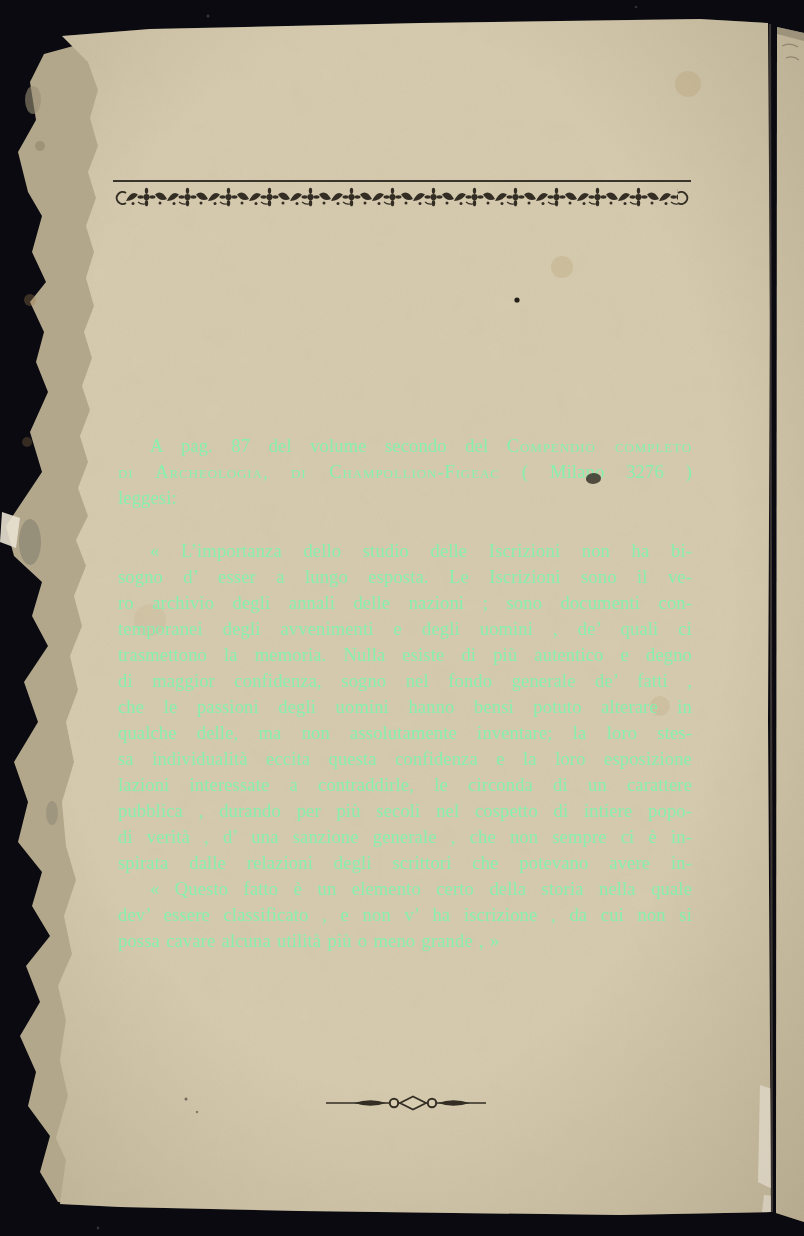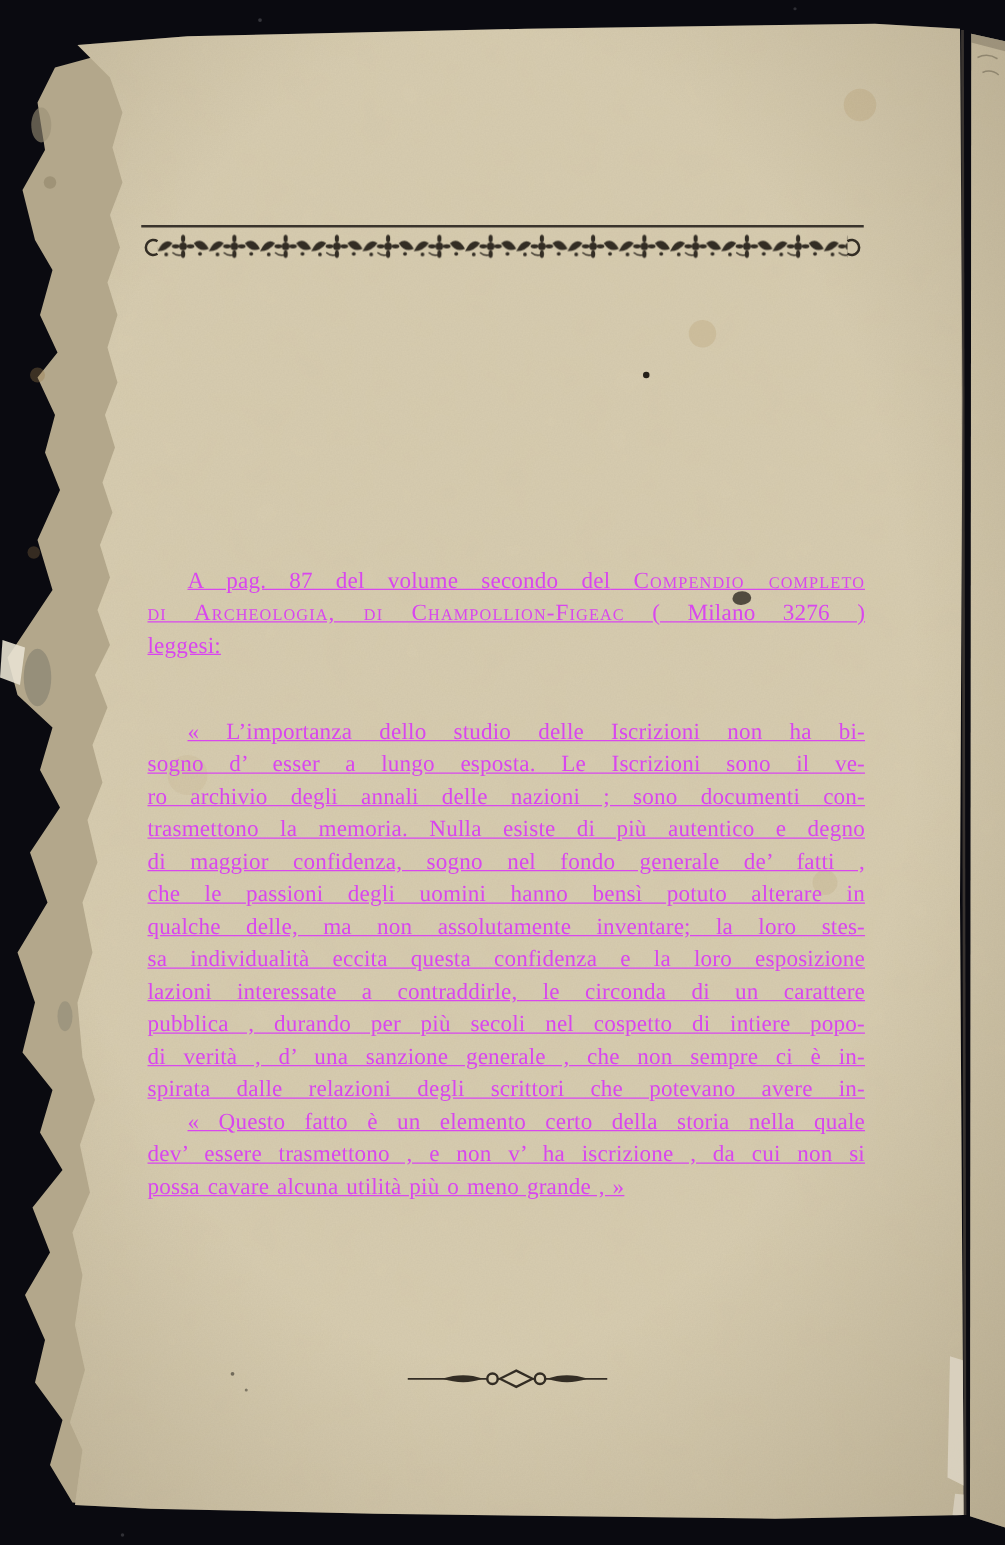--- a/index.html
+++ b/index.html
@@ -1,24 +1,24 @@
 <!DOCTYPE html>
 <html><head>
 <meta charset="utf-8">
 <style>
   html,body{margin:0;padding:0;background:#0a0a10;}
   .scene{position:relative;width:804px;height:1236px;background:#0a0a10;overflow:hidden;
          font-family:"Liberation Serif","DejaVu Serif",serif;}
   .bg{position:absolute;left:0;top:0;z-index:0;}
   .ornament{position:absolute;left:113px;top:180px;width:578px;z-index:2;}
   .rule{height:2px;background:#3a342c;margin-bottom:4px;}
-  .textcol{position:absolute;left:118px;top:452px;width:574px;z-index:2;
-           font-size:18.5px;line-height:26px;color:#d946ef;word-spacing:1.5px;letter-spacing:.15px;text-decoration:underline;}
+  .textcol{position:absolute;left:118px;top:433px;width:574px;z-index:2;
+           font-size:18.5px;line-height:26px;color:#86efac;word-spacing:1.5px;letter-spacing:.15px;}
   .para{margin:0;}
-  .q2{margin-top:43px;}
+  .q2{margin-top:27px;}
   .line{white-space:normal;}
   .j{text-align:justify;text-align-last:justify;}
   .last{text-align:left;text-align-last:left;}
   .indent{text-indent:32px;}
   .sc{font-variant:small-caps;letter-spacing:.9px;}
   .divider{position:absolute;left:118px;top:1094px;width:576px;text-align:center;z-index:2;}
   .ink-blot{position:absolute;left:586px;top:473px;width:15px;height:11px;z-index:4;
             background:#352f27;border-radius:52% 48% 55% 45%;opacity:.82;}
 </style>
 </head>
@@ -118,34 +118,35 @@
     <div class="para">
       <div class="line j indent"><span>A pag. 87 del volume secondo del</span> <span class="sc">Compendio completo</span></div>
       <div class="line j"><span class="sc">di Archeologia, di Champollion-Figeac</span> <span>( Milano 3276 )</span></div>
       <div class="line last">leggesi:</div>
     </div>
 
     <div class="para q2">
       <div class="line j indent">« L’importanza dello studio delle Iscrizioni non ha bi-</div>
       <div class="line j">sogno d’ esser a lungo esposta. Le Iscrizioni sono il ve-</div>
       <div class="line j">ro archivio degli annali delle nazioni ; sono documenti con-</div>
+      <div class="line j">temporanei degli avvenimenti e degli uomini , de’ quali ci</div>
       <div class="line j">trasmettono la memoria. Nulla esiste di più autentico e degno</div>
       <div class="line j">di maggior confidenza, sogno nel fondo generale de’ fatti ,</div>
       <div class="line j">che le passioni degli uomini hanno bensì potuto alterare in</div>
       <div class="line j">qualche delle, ma non assolutamente inventare; la loro stes-</div>
       <div class="line j">sa individualità eccita questa confidenza e la loro esposizione</div>
       <div class="line j">lazioni interessate a contraddirle, le circonda di un carattere</div>
       <div class="line j">pubblica , durando per più secoli nel cospetto di intiere popo-</div>
       <div class="line j">di verità , d’ una sanzione generale , che non sempre ci è in-</div>
       <div class="line j">spirata dalle relazioni degli scrittori che potevano avere in-</div>
     </div>
 
     <div class="para">
       <div class="line j indent">« Questo fatto è un elemento certo della storia nella quale</div>
-      <div class="line j">dev’ essere trasmettono , e non v’ ha iscrizione , da cui non si</div>
+      <div class="line j">dev’ essere classificato , e non v’ ha iscrizione , da cui non si</div>
       <div class="line last">possa cavare alcuna utilità più o meno grande , »</div>
     </div>
 
   </div>
 
   <div class="ink-blot"></div>
 
   <div class="divider">
     <svg width="160" height="18" viewBox="0 0 160 18" xmlns="http://www.w3.org/2000/svg">
       <line x1="0" y1="9" x2="160" y2="9" stroke="#332d24" stroke-width="1.4"></line>

